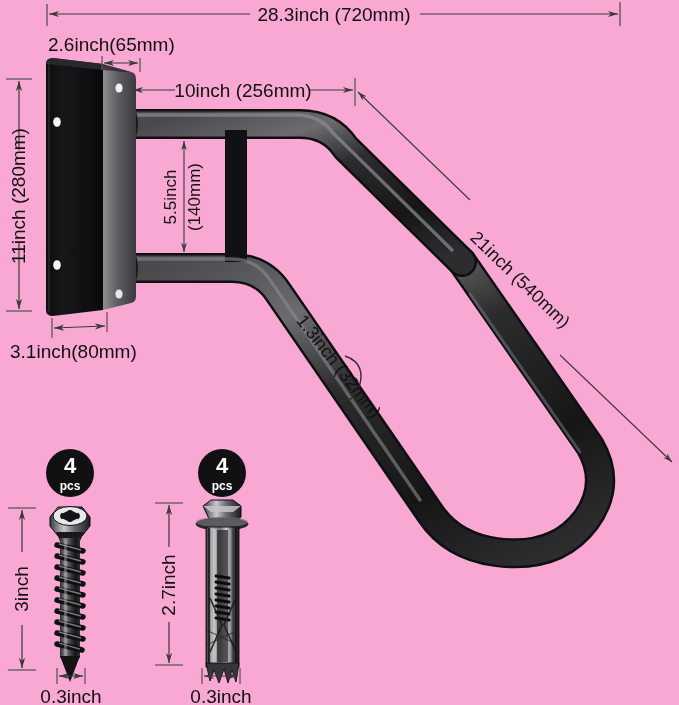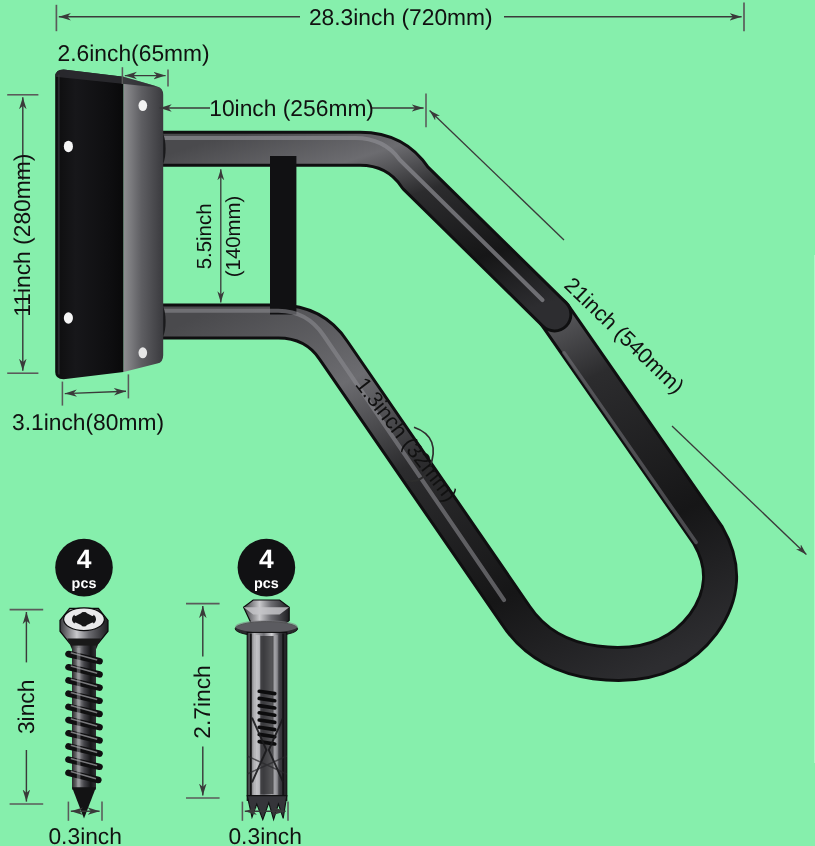--- a/index.html
+++ b/index.html
@@ -12,21 +12,21 @@
     height: 705px;
     font-family: "Liberation Sans", sans-serif;
     color: #1a1a1a;
     overflow: hidden;
     position: relative;
   }
   #stage {
     position: relative;
     width: 679px;
     height: 705px;
-    background: #86efac;
+    background: #f9a8d4;
   }
   #diagram {
     position: absolute;
     left: 0;
     top: 0;
     width: 679px;
     height: 705px;
     display: block;
   }
   .dim-text {

